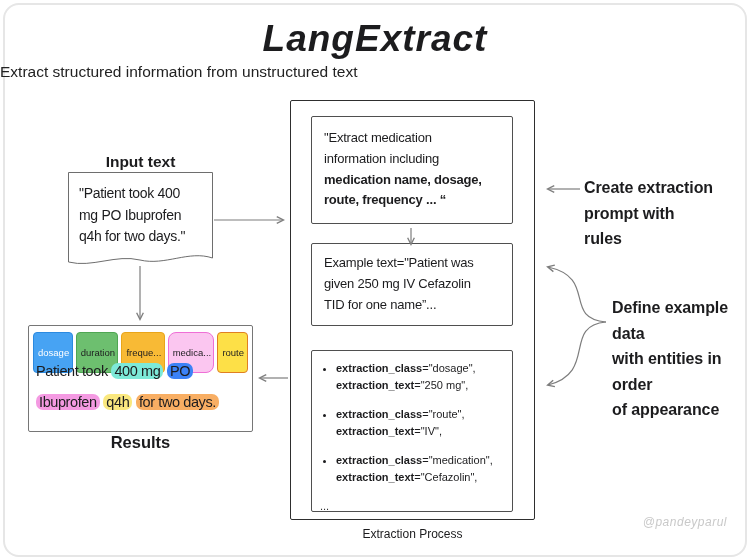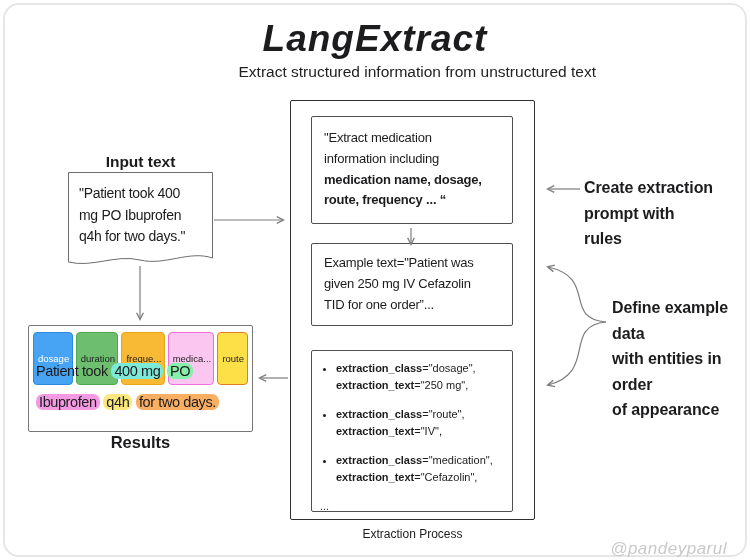--- a/index.html
+++ b/index.html
@@ -22,21 +22,21 @@
   .title {
     top: 18px; left: 0; width: 750px;
     text-align: center;
     font-size: 37px;
     font-weight: 700;
     font-style: italic;
     letter-spacing: 1px;
   }
   .subtitle {
     top: 63px; left: 0; width: 596px;
-    text-align: right;
+    text-align: left;
     font-size: 15.5px;
     color: #222;
   }
 
   
   .input-label {
     top: 153px; left: 68px; width: 145px;
     text-align: center;
     font-size: 15.5px; font-weight: 700;
   }
@@ -51,21 +51,21 @@
   .results-box {
     top: 325px; left: 28px; width: 225px; height: 107px;
     border: 1px solid #767676; border-radius: 2px; background: #fff;
   }
   .tags-row {
     position: absolute; top: 6px; left: 4px; right: 4px;
     display: flex; gap: 3px; flex-wrap: nowrap;
   }
   .tag {
     font-size: 9.5px; font-weight: 500;
-    padding: 20px 4px; border-radius: 4px;
+    padding: 14px 4px; border-radius: 4px;
     border: 1px solid transparent;
     white-space: nowrap; flex: 0 1 auto; overflow: hidden;
   }
   .sentence {
     position: absolute; top: 30px; left: 7px; right: 4px;
     font-size: 14.5px; line-height: 31px; letter-spacing: -0.4px;
   }
   .sentence .hl { border-radius: 7px; padding: 0 3px; }
   .results-label {
     top: 433px; left: 28px; width: 225px;
@@ -96,22 +96,22 @@
   }
 
   
   .annotation { font-weight: 700; font-size: 16px; line-height: 1.6; letter-spacing: -0.1px; }
   .a1 { top: 175px; left: 584px; width: 160px; }
   .a2 { top: 295px; left: 612px; width: 135px; }
 
   
   .watermark {
     top: 515px; right: 23px;
-    font-size: 17px; font-style: italic;
-    color: #c9c9c9; letter-spacing: 0.5px; margin-top: 24px;
+    font-size: 12px; font-style: italic;
+    color: #c9c9c9; letter-spacing: 0.5px;
   }
 
   .arrows { position: absolute; top: 0; left: 0; pointer-events: none; }
   .b { font-weight: 700; }
 </style>
 </head>
 <body>
 
 <div class="frame"></div>
 
@@ -128,41 +128,41 @@
     <div>mg PO Ibuprofen</div>
     <div>q4h for two days."</div>
   </div>
 </div>
 
 <div class="abs results-box">
   <div class="tags-row">
       <span class="tag" style="background: rgb(71, 163, 243); color: rgb(255, 255, 255); border-color: rgb(43, 138, 224);">dosage</span>
       <span class="tag" style="background: rgb(109, 191, 111); color: rgb(29, 29, 31); border-color: rgb(79, 166, 83);">duration</span>
       <span class="tag" style="background: rgb(248, 186, 53); color: rgb(29, 29, 31); border-color: rgb(233, 165, 26);">freque...</span>
-      <span class="tag" style="background: rgb(251, 198, 240); color: rgb(29, 29, 31); border-color: rgb(239, 111, 214);">medica...</span>
+      <span class="tag" style="background: rgb(251, 198, 240); color: rgb(29, 29, 31); border-color: rgb(239, 111, 214); border-radius: 8px;">medica...</span>
       <span class="tag" style="background: #fde047; color: rgb(29, 29, 31); border-color: rgb(224, 127, 34);">route</span>
     </div>
   <div class="sentence">
-    <div><span>Patient took </span><span class="hl" style="background: rgb(125, 233, 216);">400 mg</span><span> </span><span class="hl" style="background: #86efac; margin-top: 14px;">PO</span></div>
+    <div><span>Patient took </span><span class="hl" style="background: rgb(125, 233, 216);">400 mg</span><span> </span><span class="hl" style="background: #3b82f6; margin-top: 14px;">PO</span></div>
     <div><span class="hl" style="background: rgb(244, 154, 226);">Ibuprofen</span><span> </span><span class="hl" style="background: rgb(250, 232, 127);">q4h</span><span> </span><span class="hl" style="background: rgb(248, 174, 99);">for two days.</span></div>
   </div>
 </div>
 <div class="abs results-label">Results</div>
 
 <div class="abs big-box">
   <div class="inner prompt">
     <div><span>"Extract medication</span></div>
     <div><span>information including</span></div>
     <div><span class="b">medication name, dosage,</span></div>
     <div><span class="b">route, frequency ... “</span></div>
   </div>
   <div class="inner example">
     <div>Example text="Patient was</div>
     <div>given 250 mg IV Cefazolin</div>
-    <div>TID for one order”...</div>
+    <div>TID for one name”...</div>
   </div>
   <div class="inner bullets">
     <ul>
       <li>
         <div><span class="b">extraction_class</span><span>="dosage",</span></div>
         <div><span class="b">extraction_text</span><span>="250 mg",</span></div>
       </li>
       <li>
         <div><span class="b">extraction_class</span><span>="route",</span></div>
         <div><span class="b">extraction_text</span><span>="IV",</span></div>

